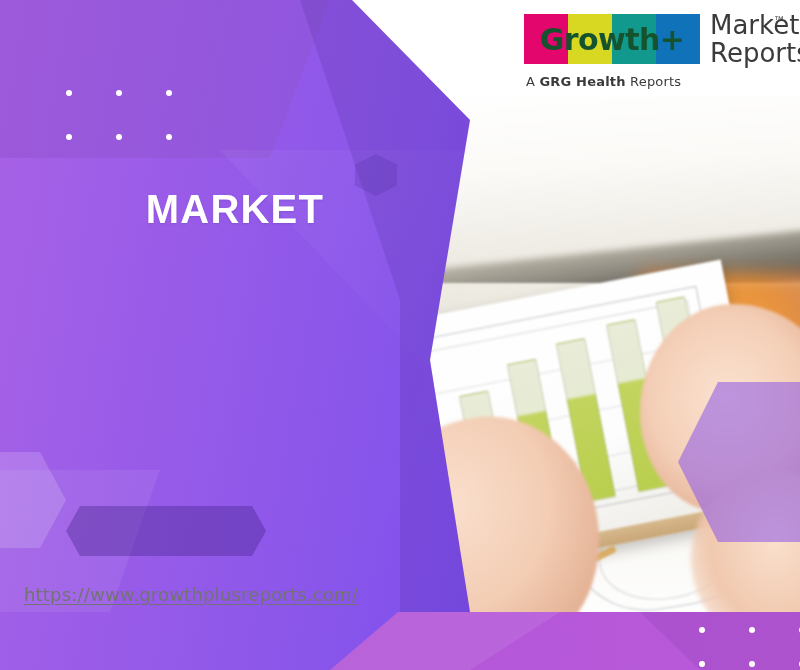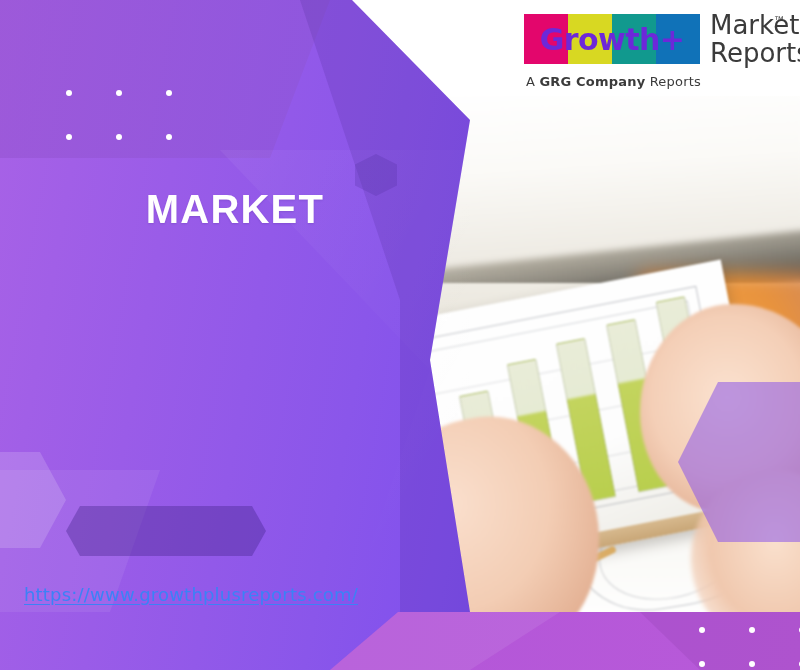--- a/index.html
+++ b/index.html
@@ -234,42 +234,42 @@
     line-height:1.16;
     letter-spacing:1.2px;
     text-align:center;
     text-shadow:0 1px 2px rgba(60,25,120,.18);
   }
   .headline .l1,.headline .l2,.headline .l3{display:block;white-space:nowrap;}
 
   
   .url{
     position:absolute;left:24px;top:584px;
-    color:#3b82f6;
+    color:#737373;
     font-size:18px;
     letter-spacing:.2px;
     text-underline-offset:3px;
     font-family:"DejaVu Sans",sans-serif;
   }
 
   
   .logo{position:absolute;left:524px;top:14px;width:262px;height:86px;}
   .logo .mark{
     position:absolute;left:0;top:0;width:176px;height:50px;
     display:flex;overflow:hidden;
   }
   .logo .mark .sw{flex:1;height:100%;}
   .logo .mark .sw.c0{background:#e3066c;}
   .logo .mark .sw.c1{background:#d8d822;}
   .logo .mark .sw.c2{background:#11998e;}
   .logo .mark .sw.c3{background:#1072b8;}
   .logo .growth{
     position:absolute;left:0;top:0;width:176px;height:50px;
     display:flex;align-items:center;justify-content:center;
-    color:#6d28d9;font-weight:bold;font-size:30px;letter-spacing:-.6px;
+    color:#14532d;font-weight:bold;font-size:30px;letter-spacing:-.6px;
     font-family:"DejaVu Sans",sans-serif;
   }
   .logo .mr{
     position:absolute;left:186px;top:-2px;
     color:#3b3b3b;font-size:26px;line-height:1.07;font-weight:normal;
     font-family:"DejaVu Sans",sans-serif;
   }
   .logo .mr span{display:block;}
   .logo .tm{
     position:absolute;left:250px;top:0px;
@@ -371,16 +371,16 @@
       <div class="sw c1"></div>
       <div class="sw c2"></div>
       <div class="sw c3"></div>
     </div>
     <div class="growth">Growth+</div>
     <div class="mr">
       <span>Market</span>
       <span>Reports</span>
     </div>
     <div class="tm">™</div>
-    <div class="tagline"><span>A </span><b>GRG Company</b><span> Reports</span></div>
+    <div class="tagline"><span>A </span><b>GRG Health</b><span> Reports</span></div>
   </div>
 
 </div>
 
 </body></html>

